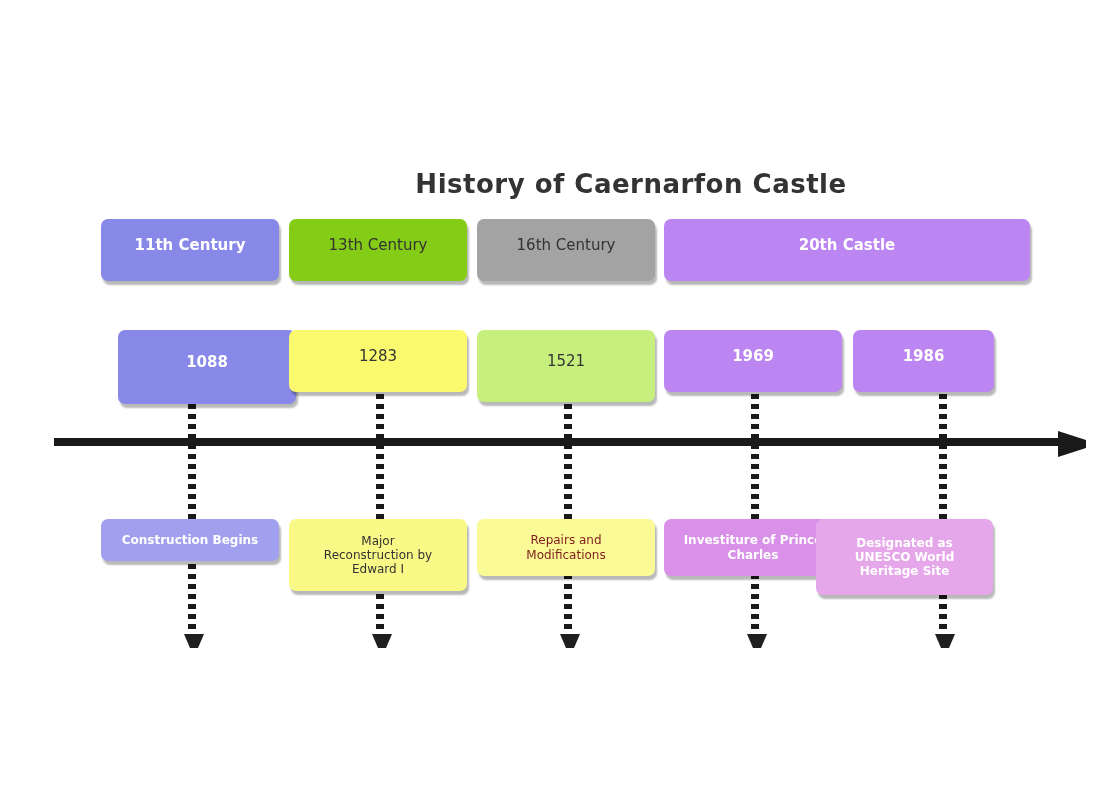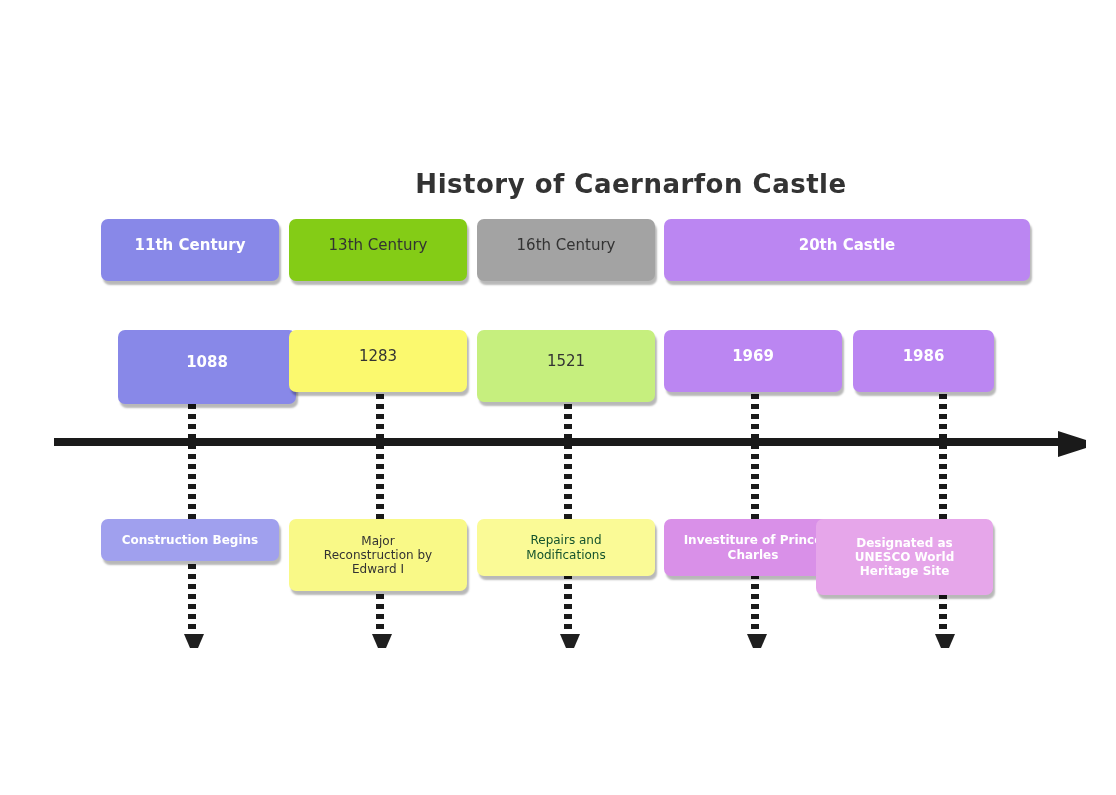--- a/index.html
+++ b/index.html
@@ -165,21 +165,21 @@
   </div>
 
   <div class="box event fw-b e0" style="background-color: rgb(160, 160, 238); color: rgb(255, 255, 255);">
     <span>Construction Begins</span>
   </div>
   <div class="box event e1" style="background-color: rgb(249, 249, 135); color: rgb(51, 51, 51);">
     <span>Major
 Reconstruction by
 Edward I</span>
   </div>
-  <div class="box event e2" style="background-color: rgb(250, 250, 150); color: #14532d;">
+  <div class="box event e2" style="background-color: rgb(250, 250, 150); color: #7f1d1d;">
     <span>Repairs and
 Modifications</span>
   </div>
   <div class="box event fw-b e3" style="background-color: rgb(217, 144, 232); color: rgb(255, 255, 255);">
     <span>Investiture of Prince
 Charles</span>
   </div>
   <div class="box event fw-b e4" style="background-color: rgb(230, 166, 234); color: rgb(255, 255, 255);">
     <span>Designated as
 UNESCO World

